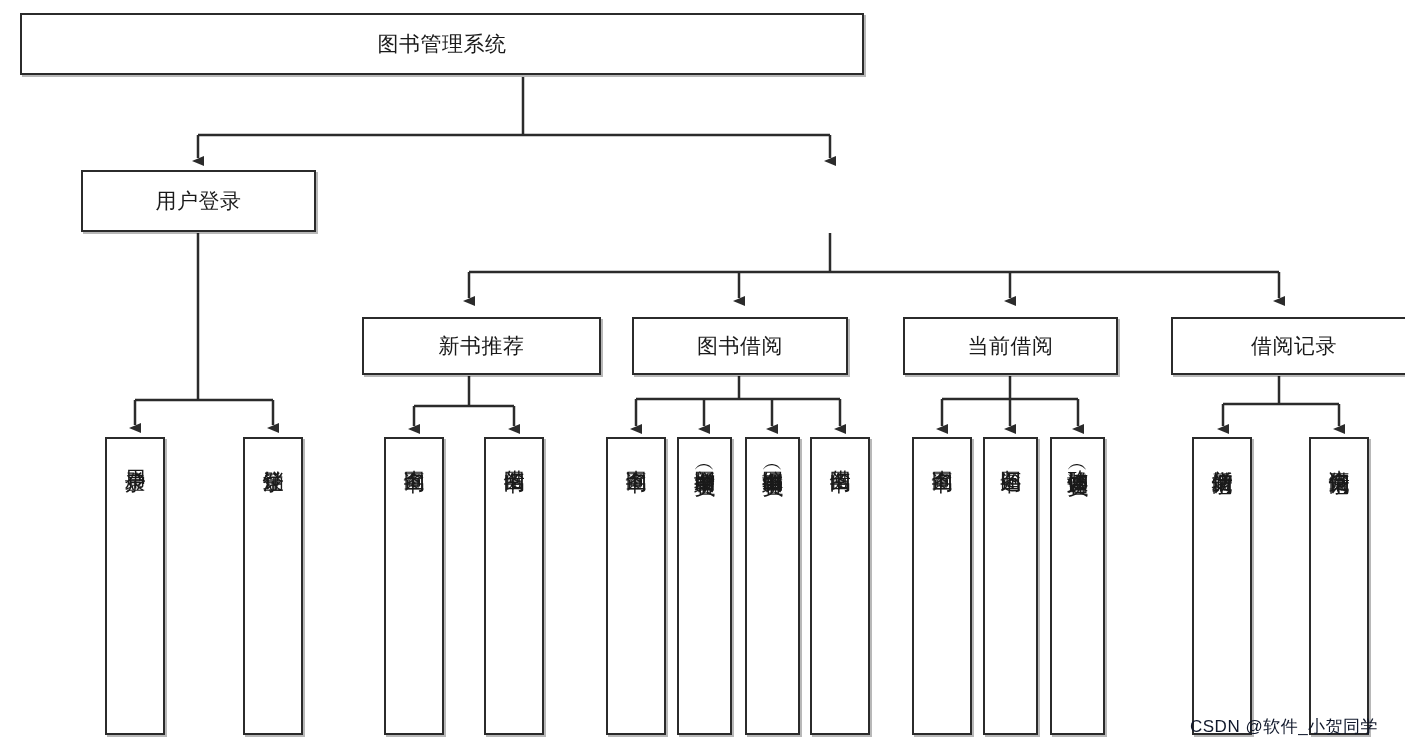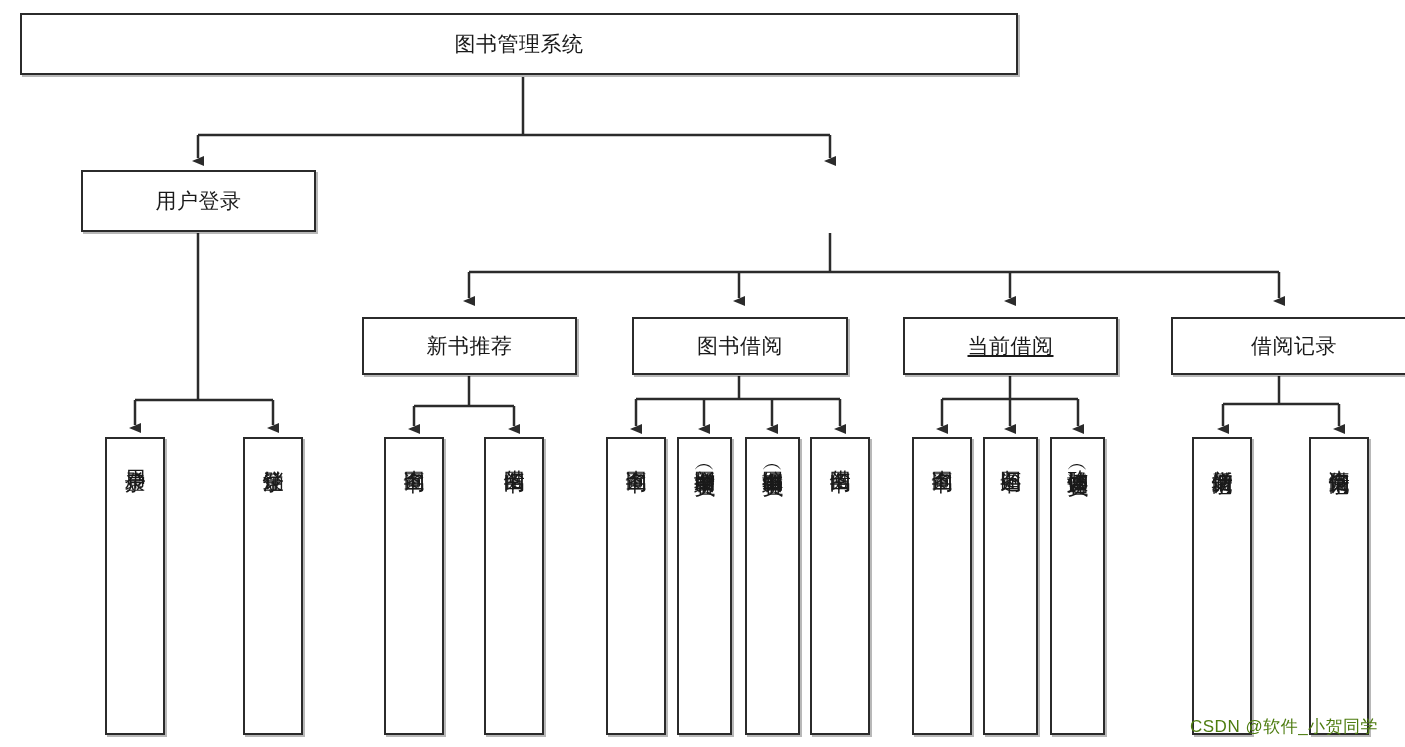--- a/index.html
+++ b/index.html
@@ -61,21 +61,21 @@
     writing-mode: vertical-rl;
     text-orientation: upright;
     font-size: 21px;
     line-height: 1.06;
     letter-spacing: 1px;
     white-space: nowrap;
   }
   .watermark {
     position: absolute;
     font-size: 17px;
-    color: #4d7c0f;
+    color: #0f172a;
     white-space: nowrap;
     letter-spacing: 0.5px;
   }
 </style>
 </head>
 <body>
 
 <div id="canvas">
 
   <svg class="edges" viewBox="0 0 1405 747" width="1405" height="747">
@@ -121,35 +121,35 @@
       <path d="M1010,399 L1010,426" marker-end="url(#arrow)"></path>
       <path d="M1078,399 L1078,426" marker-end="url(#arrow)"></path>
 
       <path d="M1279,376 L1279,404"></path>
       <path d="M1223,404 L1339,404"></path>
       <path d="M1223,404 L1223,426" marker-end="url(#arrow)"></path>
       <path d="M1339,404 L1339,426" marker-end="url(#arrow)"></path>
     </g>
   </svg>
 
-  <div class="node horiz root" style="left:20px; top:13px; width:998px; height:62px;">
+  <div class="node horiz root" style="left:20px; top:13px; width:844px; height:62px;">
     <span class="cap">图书管理系统</span>
   </div>
 
   <div class="node horiz" style="left:81px; top:170px; width:235px; height:62px;">
     <span class="cap">用户登录</span>
   </div>
 
-  <div class="node horiz" style="left:362px; top:317px; width:215px; height:58px;">
+  <div class="node horiz" style="left:362px; top:317px; width:239px; height:58px;">
     <span class="cap">新书推荐</span>
   </div>
   <div class="node horiz" style="left:632px; top:317px; width:216px; height:58px;">
     <span class="cap">图书借阅</span>
   </div>
-  <div class="node horiz" style="left:903px; top:317px; width:215px; height:58px;text-decoration:underline;">
+  <div class="node horiz" style="left:903px; top:317px; width:215px; height:58px;">
     <span class="cap">当前借阅</span>
   </div>
   <div class="node horiz" style="left:1171px; top:317px; width:246px; height:58px;">
     <span class="cap">借阅记录</span>
   </div>
 
   <div class="node vert" style="left:105px; top:437px; width:60px; height:298px;">
     <span class="cap">用户登录</span>
   </div>
   <div class="node vert" style="left:243px; top:437px; width:60px; height:298px;">

